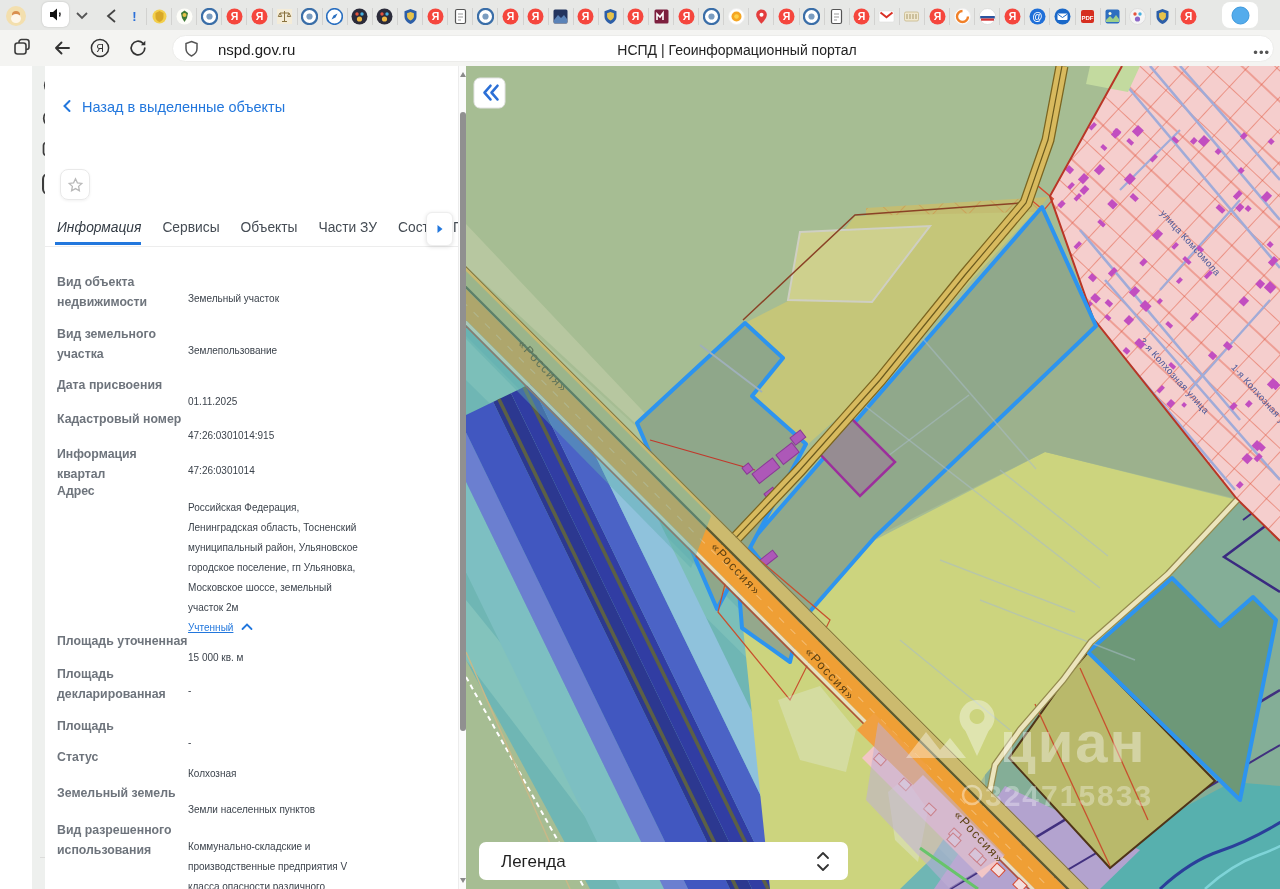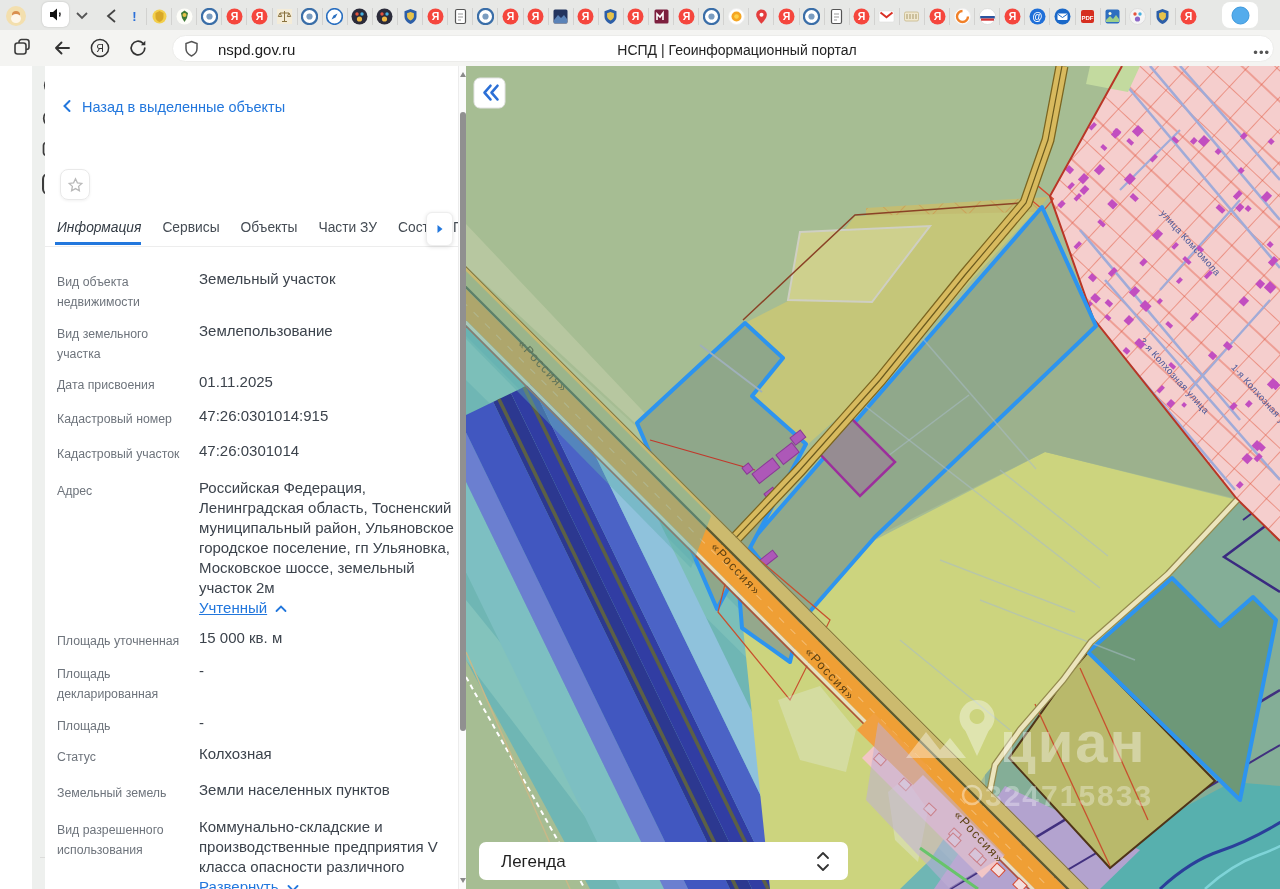--- a/index.html
+++ b/index.html
@@ -22,22 +22,22 @@
 .backlnk { position:absolute; left:37px; top:33px; white-space:nowrap; color:#2277dd; font-size:14.5px; }
 .h1 { position:absolute; left:12px; top:63px; white-space:nowrap; color:#333b44; font-size:18.5px; font-weight:normal; -webkit-text-stroke:0.6px #333b44; letter-spacing:0.2px; }
 .star { position:absolute; left:15px; top:103px; width:30px; height:31px; border:1px solid #e9e9e9; border-radius:8px; box-shadow:0 1px 3px rgba(0,0,0,.06); display:flex; align-items:center; justify-content:center; }
 .tabs { position:absolute; left:12px; top:154px; white-space:nowrap; font-size:13.8px; color:#454c54; }
 .tabs span { margin-right:21px; }
 .tabs .act { color:#333b44;font-style:italic; }
 .underline { position:absolute; left:10px; top:176px; width:86px; height:3px; background:#2277dd; }
 .divider { position:absolute; left:0px; top:180px; width:413px; height:1px; background:#ededed; }
 .tabnav { position:absolute; left:381px; top:146px; width:27px; height:34px; background:#fff; border:1px solid #eee; border-radius:6px; box-shadow:0 1px 4px rgba(0,0,0,.12); display:flex; align-items:center; justify-content:center; }
 .row { position:absolute; left:0; width:413px; }
-.lab { position:absolute; left:12px; top:3px; width:131px; font-size:12.3px; color:#6e747c; line-height:20px; }
-.val { position:absolute; left:154px; width:262px; font-size:15px; color:#3c434c; line-height:20px; }
+.lab { position:absolute; left:12px; top:3px; width:131px; font-size:12.3px; color:#6e747c; line-height:20px;font-weight:bold; }
+.val { position:absolute; left:143px; width:262px; font-size:10px; color:#3c434c; line-height:20px;margin-top:20px; }
 .lnk { color:#2277dd; text-decoration:underline; }
 .lnk2 { color:#2277dd; }
 .ic { position:absolute; left:12px; }
 </style></head>
 <body>
 <div class="tabbar">
   <div class="avatar"></div>
   <div class="spk"><svg width="27" height="25" viewBox="0 0 27 25">
         <path d="M8 10v5h3l4 3.5v-12L11 10z" fill="#111"></path>
         <path d="M17.5 10.5a3.5 3.5 0 010 4" stroke="#111" stroke-width="1.4" fill="none"></path>
@@ -401,21 +401,21 @@
     </div>
     <div class="row" style="top:306px">
       <div class="lab">Дата присвоения</div>
       <div class="val">01.11.2025</div>
     </div>
     <div class="row" style="top:340px">
       <div class="lab">Кадастровый номер</div>
       <div class="val">47:26:0301014:915</div>
     </div>
     <div class="row" style="top:375px">
-      <div class="lab">Кадастровый участок</div>
+      <div class="lab">Информация квартал</div>
       <div class="val">47:26:0301014</div>
     </div>
     <div class="row" style="top:412px">
       <div class="lab">Адрес</div>
       <div class="val">Российская Федерация,<br>Ленинградская область, Тосненский<br>муниципальный район, Ульяновское<br>городское поселение, гп Ульяновка,<br>Московское шоссе, земельный<br>участок 2м<br><span class="lnk">Учтенный</span><svg width="12" height="8" viewBox="0 0 12 8" style="margin-left:8px">
           <path d="M1.5 6L6 1.5 10.5 6" stroke="#2277dd" stroke-width="1.8" fill="none" stroke-linecap="round"></path>
         </svg></div>
     </div>
     <div class="row" style="top:562px">
       <div class="lab">Площадь уточненная</div>

